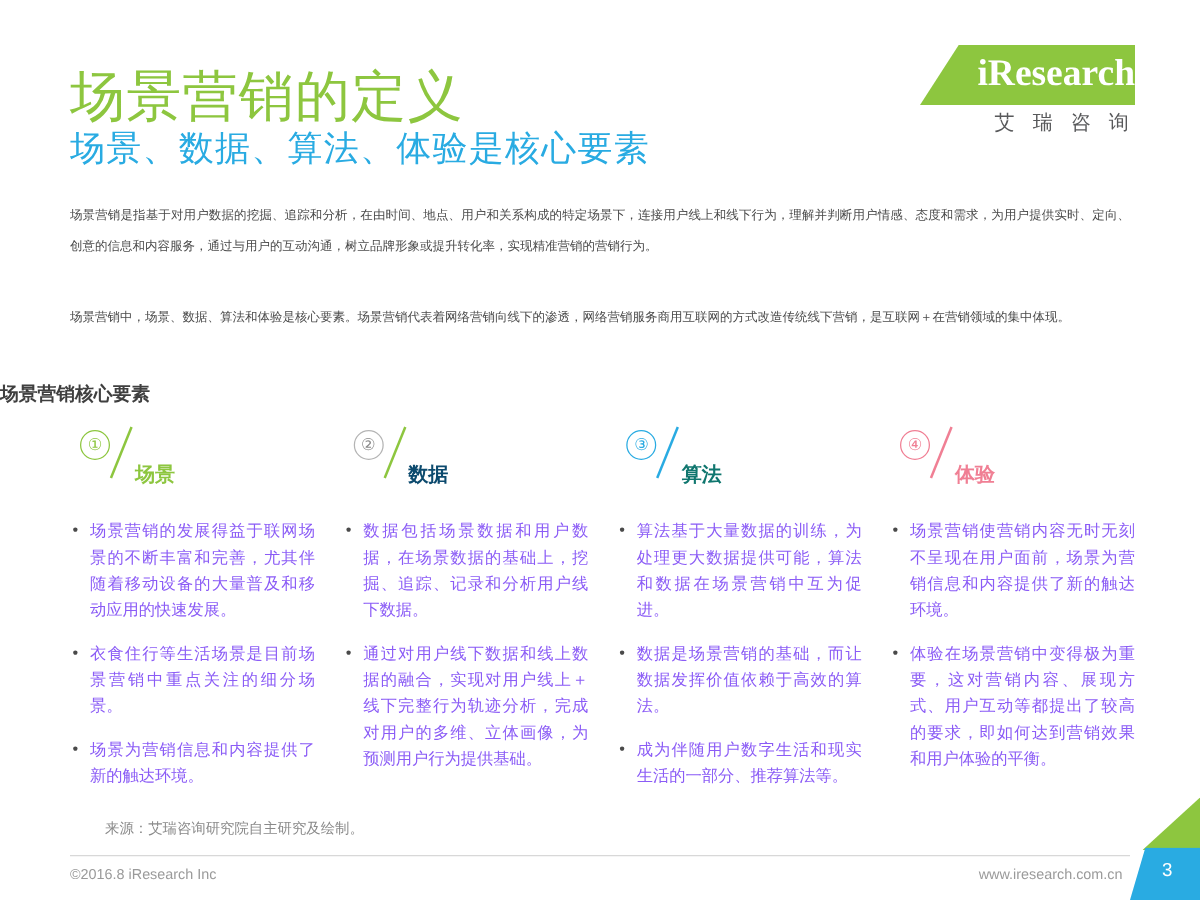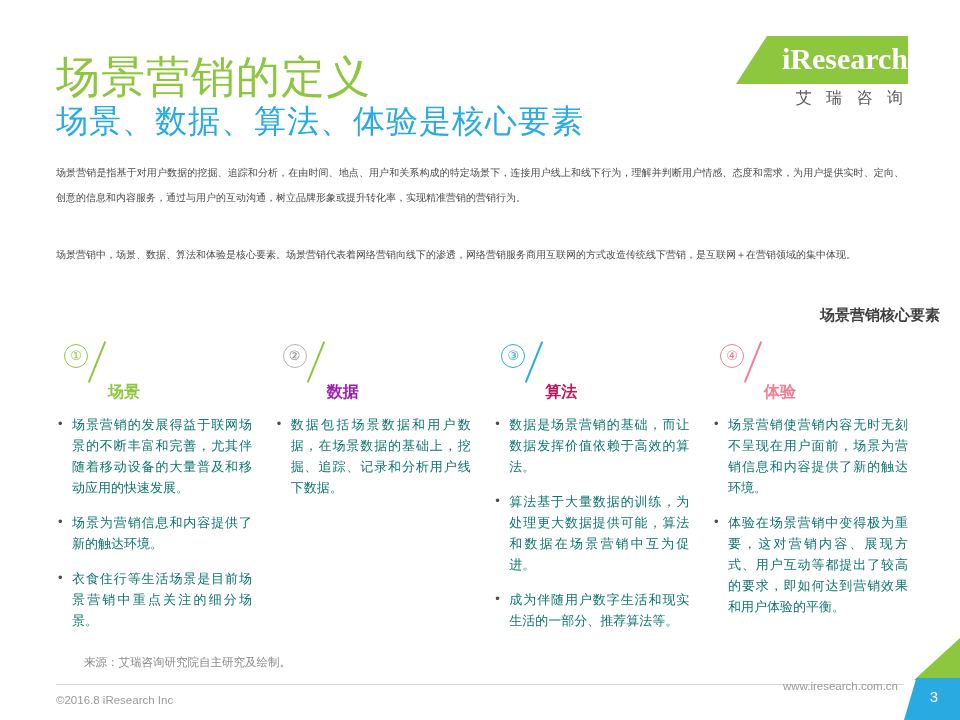--- a/index.html
+++ b/index.html
@@ -68,21 +68,21 @@
     top: 48px;
     left: 56px;
     font-size: 44px;
     color: #8dc63f;
     letter-spacing: 1px;
   }
   .title-sub {
     position: absolute;
     top: 100px;
     left: 56px;
-    font-size: 32px;
+    font-size: 28px;
     color: #29abe2;
     letter-spacing: 1px;
   }
 
   
   .para {
     position: absolute;
     left: 56px;
     width: 848px;
     font-size: 10px;
@@ -92,21 +92,21 @@
   }
   #para1 { top: 160px; }
   #para2 { top: 242px; }
 
   
   .chart-title {
     position: absolute;
     top: 306px;
     left: 0;
     width: 940px;
-    text-align: right;
+    text-align: left;
     font-size: 15px;
     font-weight: bold;
     color: #3f3f3f;
   }
 
   .columns {
     position: absolute;
     top: 340px;
     left: 56px;
     width: 852px;
@@ -142,51 +142,50 @@
     width: 2px;
     height: 44px;
     transform: rotate(22deg);
   }
   .head-label {
     position: absolute;
     top: 30px;
     left: 52px;
     font-size: 16px;
     font-weight: bold;
-    margin-top: 12px;
   }
 
   .c1 .slash { background: #8dc63f; }
   .c1 .head-label { color: #8dc63f; }
   .c1 .circle-num { border-color: #8dc63f; color: #8dc63f; }
 
   .c2 .slash { background: #8dc63f; }
-  .c2 .head-label { color: #a21caf; }
+  .c2 .head-label { color: #0c4a6e; }
   .c2 .circle-num { border-color: #b4b4b4; color: #8a8a8a; }
 
   .c3 .slash { background: #29abe2; }
-  .c3 .head-label { color: #be185d; }
+  .c3 .head-label { color: #0f766e; }
   .c3 .circle-num { border-color: #29abe2; color: #29abe2; }
 
   .c4 .slash { background: #f07f94; }
   .c4 .head-label { color: #f07f94; }
   .c4 .circle-num { border-color: #f07f94; color: #f07f94; }
 
   ul.bullets {
     margin: 12px 0 0 0;
     padding: 0;
     list-style: none;
   }
   ul.bullets li {
     position: relative;
     padding-left: 16px;
     margin-bottom: 14px;
     font-size: 13px;
     line-height: 21px;
-    color: #0f766e;
+    color: #8b5cf6;
     text-align: justify;
   }
   ul.bullets li:before {
     content: "•";
     position: absolute;
     left: 2px;
     top: -1px;
     color: #4a4a4a;
     font-size: 13px;
   }
@@ -212,21 +211,21 @@
     position: absolute;
     left: 56px;
     top: 694px;
     font-size: 11.5px;
     color: #9a9a9a;
     text-align: center;
   }
   .website {
     position: absolute;
     right: 62px;
-    top: 680px;
+    top: 694px;
     font-size: 11.5px;
     color: #9a9a9a;
   }
   .page-num {
     position: absolute;
     right: 22px;
     top: 688px;
     font-size: 15px;
     color: #ffffff;
     z-index: 4;
@@ -274,45 +273,46 @@
   <div class="columns">
 
     <div class="col c1">
       <div class="head">
         <div class="circle-num">①</div>
         <div class="slash"></div>
         <div class="head-label">场景</div>
       </div>
       <ul class="bullets">
         <li>场景营销的发展得益于联网场景的不断丰富和完善，尤其伴随着移动设备的大量普及和移动应用的快速发展。</li>
+        <li>衣食住行等生活场景是目前场景营销中重点关注的细分场景。</li>
         <li>场景为营销信息和内容提供了新的触达环境。</li>
-        <li>衣食住行等生活场景是目前场景营销中重点关注的细分场景。</li>
       </ul>
     </div>
 
     <div class="col c2">
       <div class="head">
         <div class="circle-num">②</div>
         <div class="slash"></div>
         <div class="head-label">数据</div>
       </div>
       <ul class="bullets">
         <li>数据包括场景数据和用户数据，在场景数据的基础上，挖掘、追踪、记录和分析用户线下数据。</li>
+        <li>通过对用户线下数据和线上数据的融合，实现对用户线上＋线下完整行为轨迹分析，完成对用户的多维、立体画像，为预测用户行为提供基础。</li>
       </ul>
     </div>
 
     <div class="col c3">
       <div class="head">
         <div class="circle-num">③</div>
         <div class="slash"></div>
         <div class="head-label">算法</div>
       </div>
       <ul class="bullets">
+        <li>算法基于大量数据的训练，为处理更大数据提供可能，算法和数据在场景营销中互为促进。</li>
         <li>数据是场景营销的基础，而让数据发挥价值依赖于高效的算法。</li>
-        <li>算法基于大量数据的训练，为处理更大数据提供可能，算法和数据在场景营销中互为促进。</li>
         <li>成为伴随用户数字生活和现实生活的一部分、推荐算法等。</li>
       </ul>
     </div>
 
     <div class="col c4">
       <div class="head">
         <div class="circle-num">④</div>
         <div class="slash"></div>
         <div class="head-label">体验</div>
       </div>

